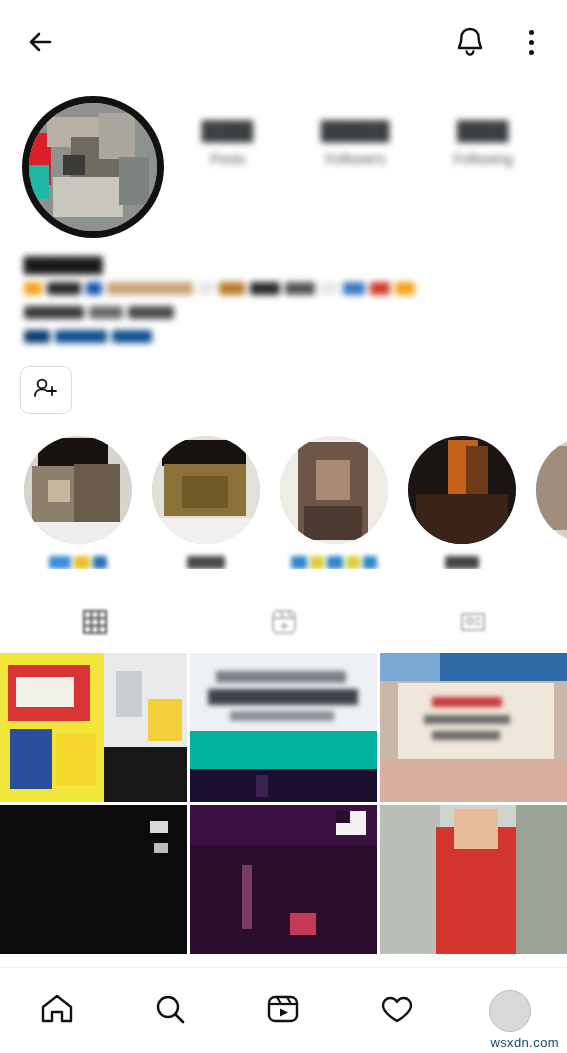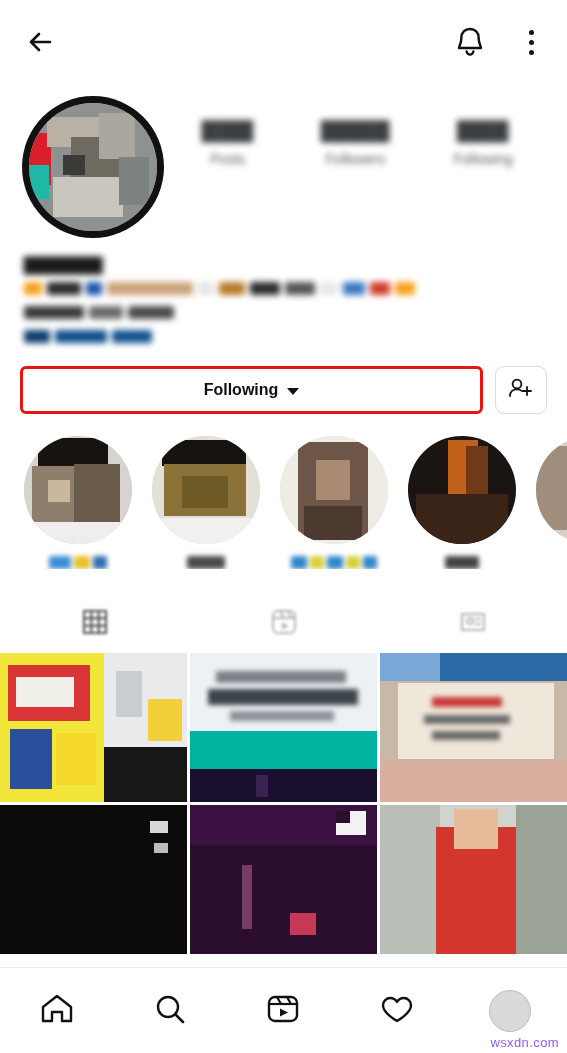--- a/index.html
+++ b/index.html
@@ -106,21 +106,21 @@
   .bottomnav {
     position: absolute; left: 0; bottom: 0; width: 567px; height: 86px;
     background: #fff; border-top: 1px solid #efefef;
     display: flex; align-items: center; justify-content: space-around;
   }
   .nav-item { width: 70px; height: 60px; display: flex; align-items: center; justify-content: center; }
   .avatar-small { width: 42px; height: 42px; border-radius: 50%; background: #d9d9d9; border: 1px solid #bdbdbd; }
 
   .watermark {
     position: absolute; right: 8px; bottom: 3px;
-    font-size: 13px; color: #8b5cf6; letter-spacing: .4px;
+    font-size: 13px; color: #0c4a6e; letter-spacing: .4px;
   }
 </style>
 </head>
 <body>
 
 <div class="screen">
 
   <div class="topbar">
     <div class="icon-btn back-arrow">
       <svg width="46" height="46" viewBox="0 0 46 46">
@@ -198,24 +198,20 @@
     </div>
 
     <div class="line l3 blobrow">
       <span class="blob" style="width:26px;background:#0b3c6e;"></span>
       <span class="blob" style="width:52px;background:#0f4f8c;"></span>
       <span class="blob" style="width:40px;background:#12528f;"></span>
     </div>
   </div>
 
   <div class="actions">
-    <div class="btn btn-following">
-      <span>Following</span>
-      <span class="chev"></span>
-    </div>
     <div class="btn btn-adduser">
       <span>
         <svg width="26" height="24" viewBox="0 0 26 24">
           <circle cx="9" cy="8" r="4.4" fill="none" stroke="#111" stroke-width="1.8"></circle>
           <path d="M2 20 C2 15.6 5.2 13.4 9 13.4 C11 13.4 12.8 14 14.1 15.1" fill="none" stroke="#111" stroke-width="1.8" stroke-linecap="round"></path>
           <path d="M19 11 V19 M15 15 H23" stroke="#111" stroke-width="1.8" stroke-linecap="round"></path>
         </svg>
       </span>
     </div>
   </div>

